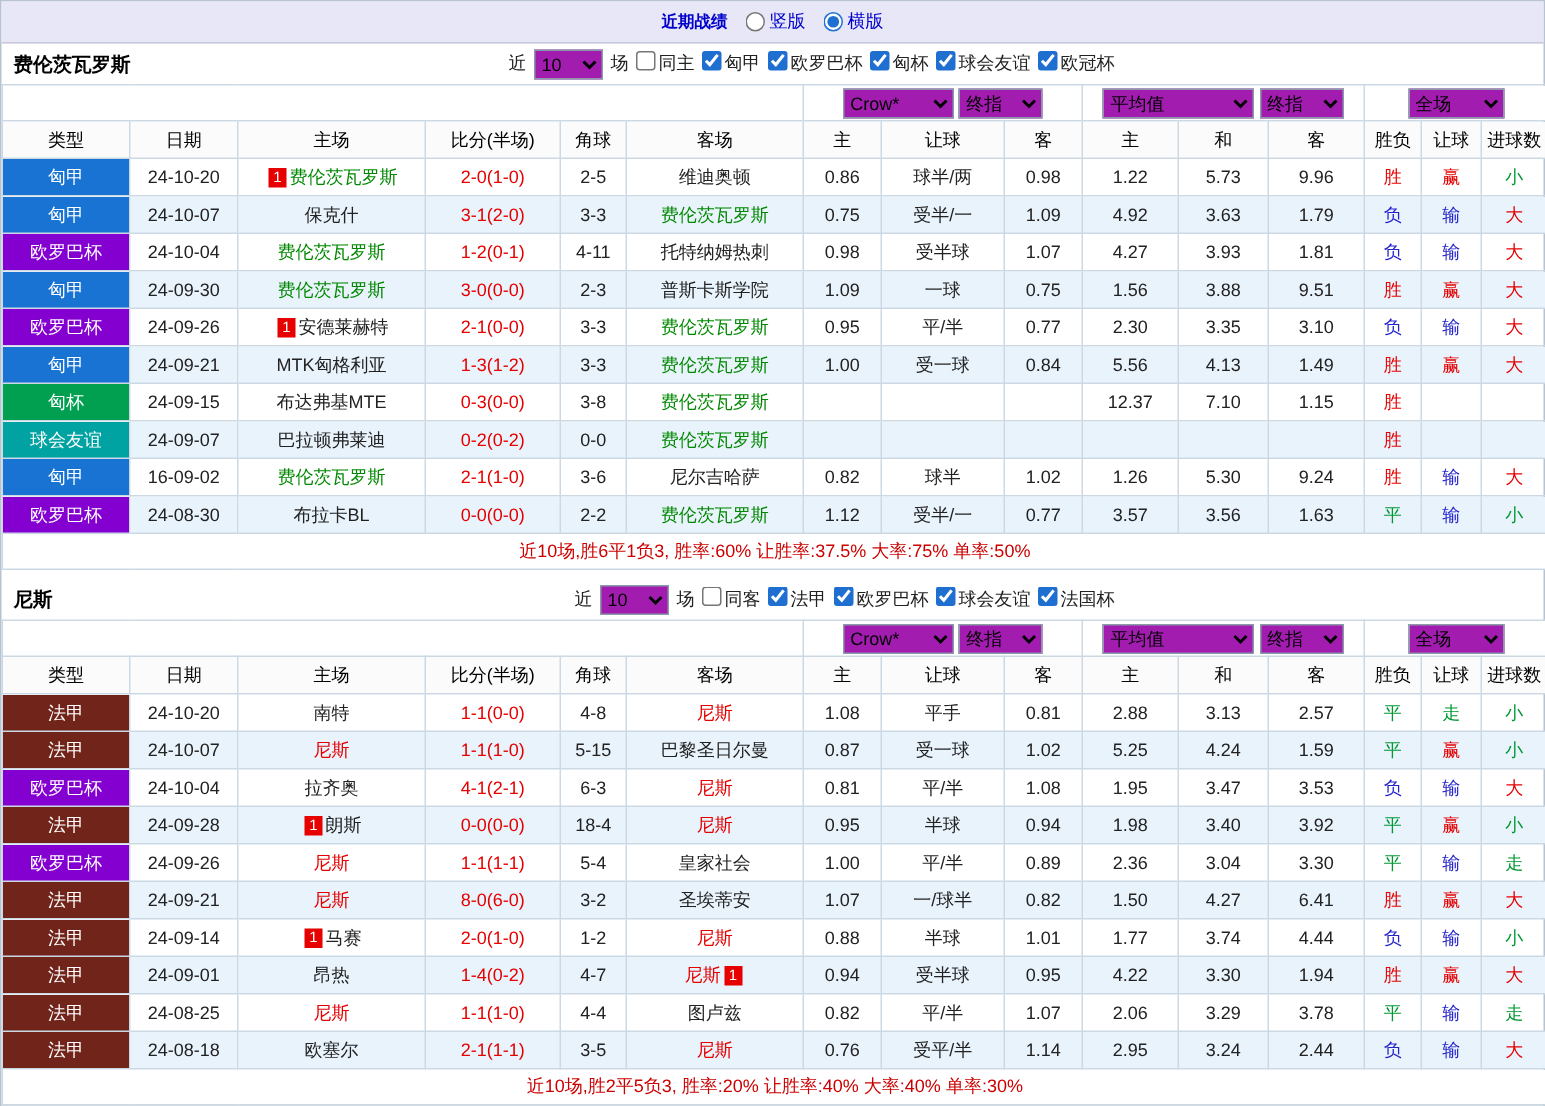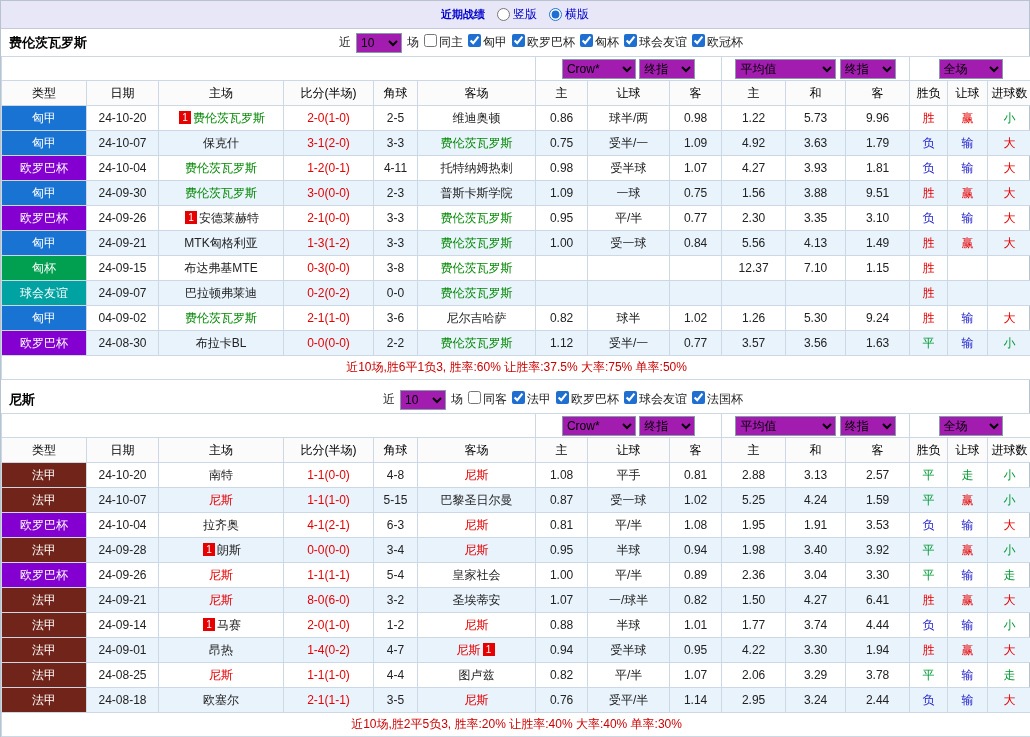--- a/index.html
+++ b/index.html
@@ -262,21 +262,21 @@
             <td></td>
             <td></td>
             <td></td>
             <td></td>
             <td style="color: rgb(230, 0, 0);">胜</td>
             <td></td>
             <td></td>
           </tr>
           <tr>
             <td class="lg" style="background: rgb(24, 115, 211);">匈甲</td>
-            <td>04-09-02</td>
+            <td>16-09-02</td>
             <td><span style="color: rgb(0, 136, 0);">费伦茨瓦罗斯</span></td>
             <td class="sc">2-1(1-0)</td>
             <td>3-6</td>
             <td><span>尼尔吉哈萨</span></td>
             <td>0.82</td>
             <td>球半</td>
             <td>1.02</td>
             <td>1.26</td>
             <td>5.30</td>
             <td>9.24</td>
@@ -429,32 +429,32 @@
             <td class="lg" style="background: rgb(132, 0, 208);">欧罗巴杯</td>
             <td>24-10-04</td>
             <td><span>拉齐奥</span></td>
             <td class="sc">4-1(2-1)</td>
             <td>6-3</td>
             <td><span style="color: rgb(230, 0, 0);">尼斯</span></td>
             <td>0.81</td>
             <td>平/半</td>
             <td>1.08</td>
             <td>1.95</td>
-            <td>1.91</td>
+            <td>3.47</td>
             <td>3.53</td>
             <td style="color: rgb(35, 35, 204);">负</td>
             <td style="color: rgb(35, 35, 204);">输</td>
             <td style="color: rgb(230, 0, 0);">大</td>
           </tr>
           <tr>
             <td class="lg" style="background: rgb(113, 37, 26);">法甲</td>
             <td>24-09-28</td>
             <td><span class="bdg">1</span><span>朗斯</span></td>
             <td class="sc">0-0(0-0)</td>
-            <td>3-4</td>
+            <td>18-4</td>
             <td><span style="color: rgb(230, 0, 0);">尼斯</span></td>
             <td>0.95</td>
             <td>半球</td>
             <td>0.94</td>
             <td>1.98</td>
             <td>3.40</td>
             <td>3.92</td>
             <td style="color: rgb(0, 153, 51);">平</td>
             <td style="color: rgb(230, 0, 0);">赢</td>
             <td style="color: rgb(0, 153, 51);">小</td>

